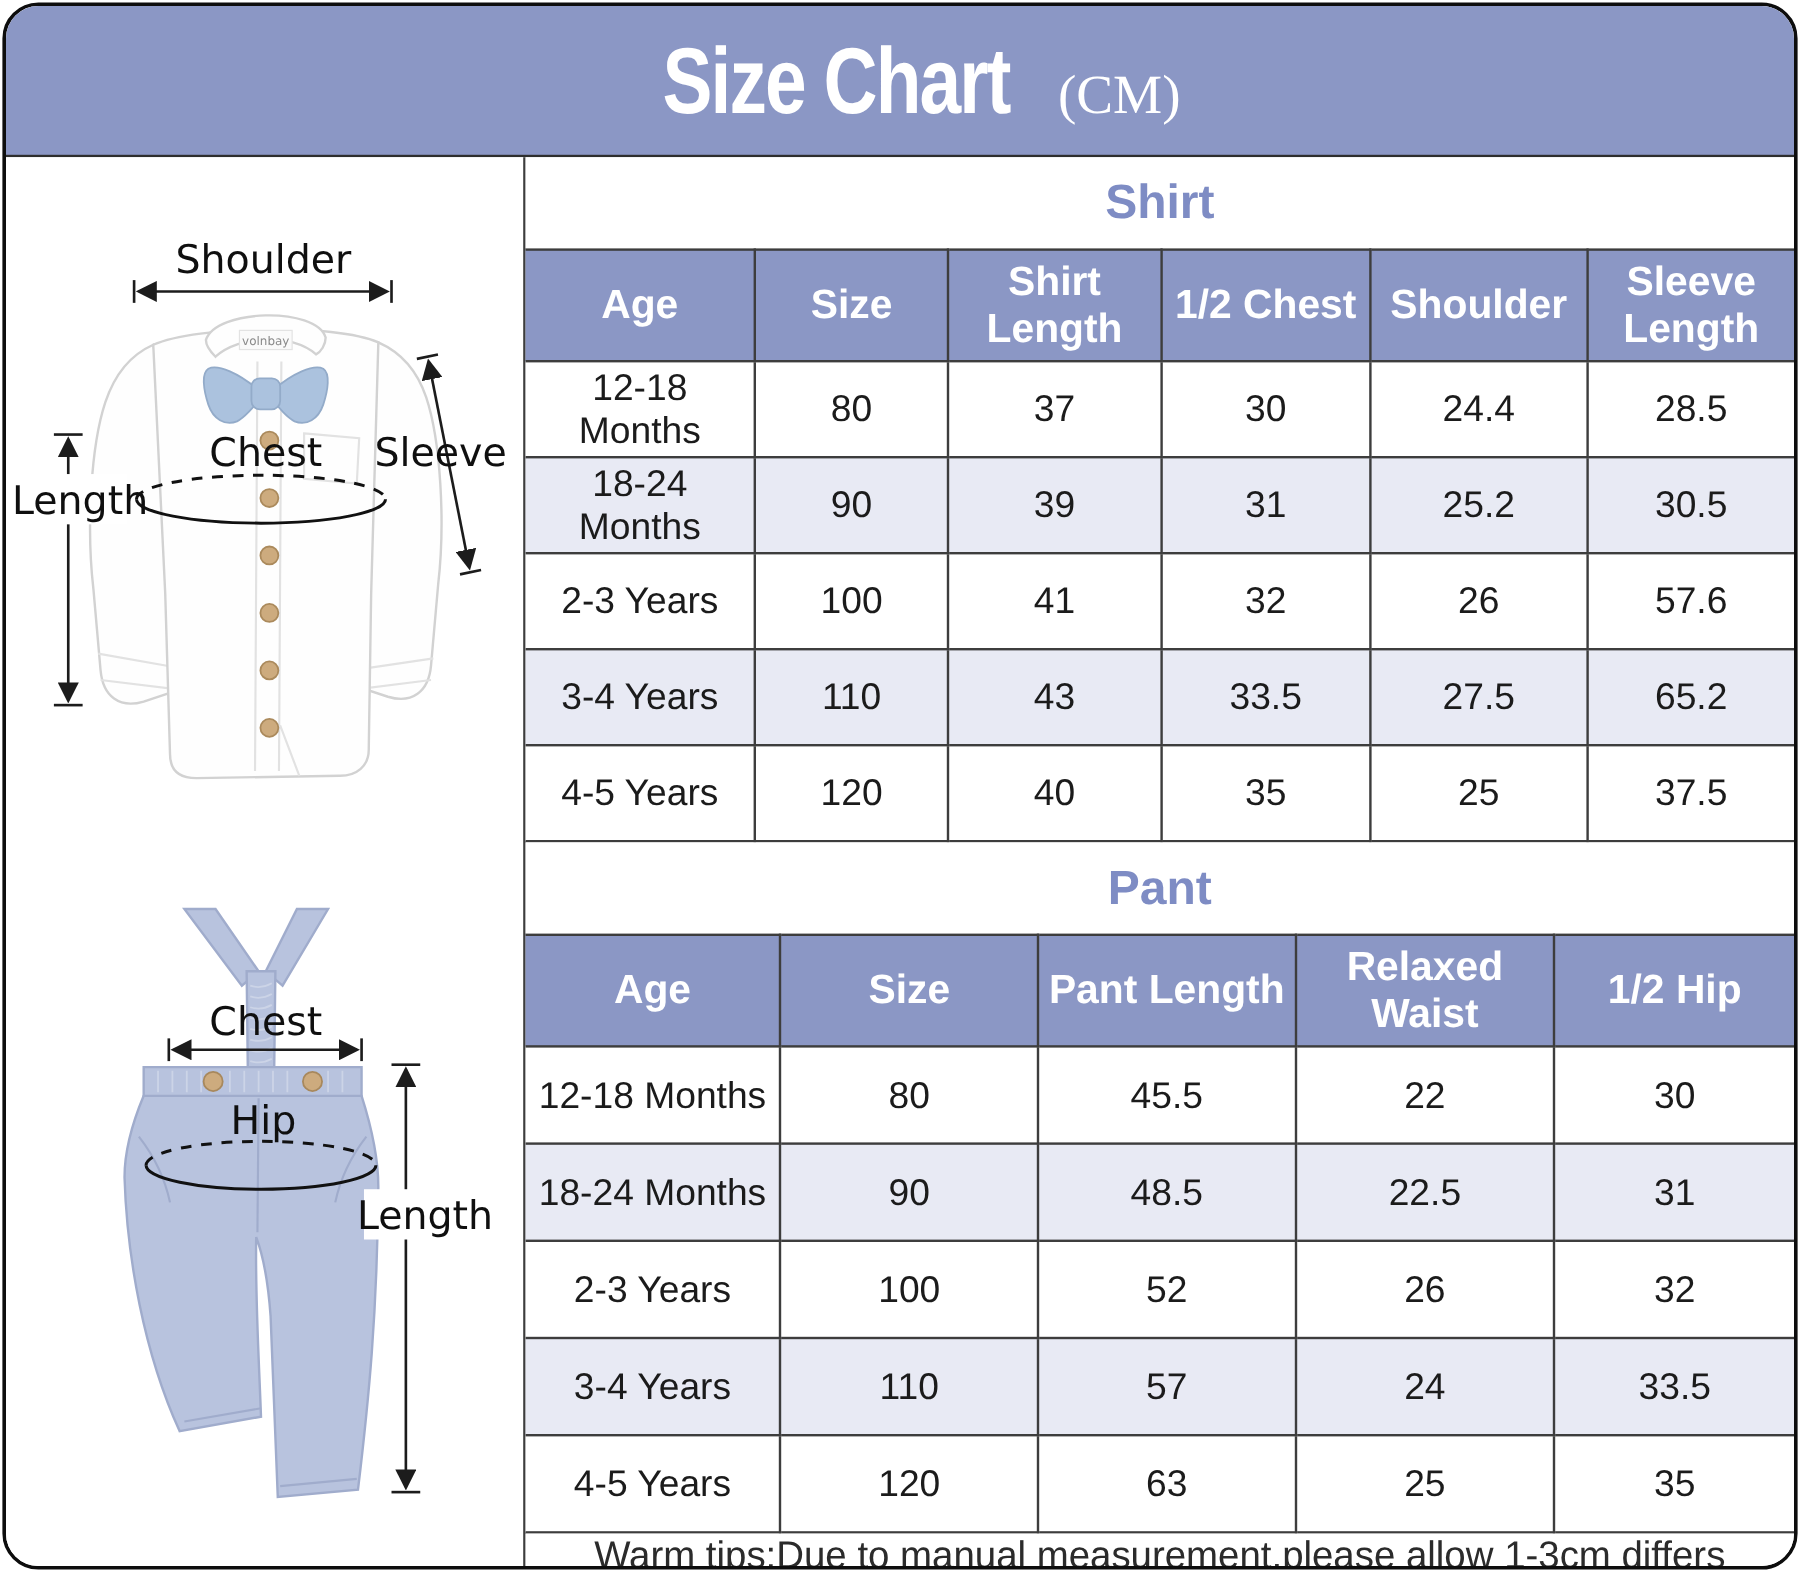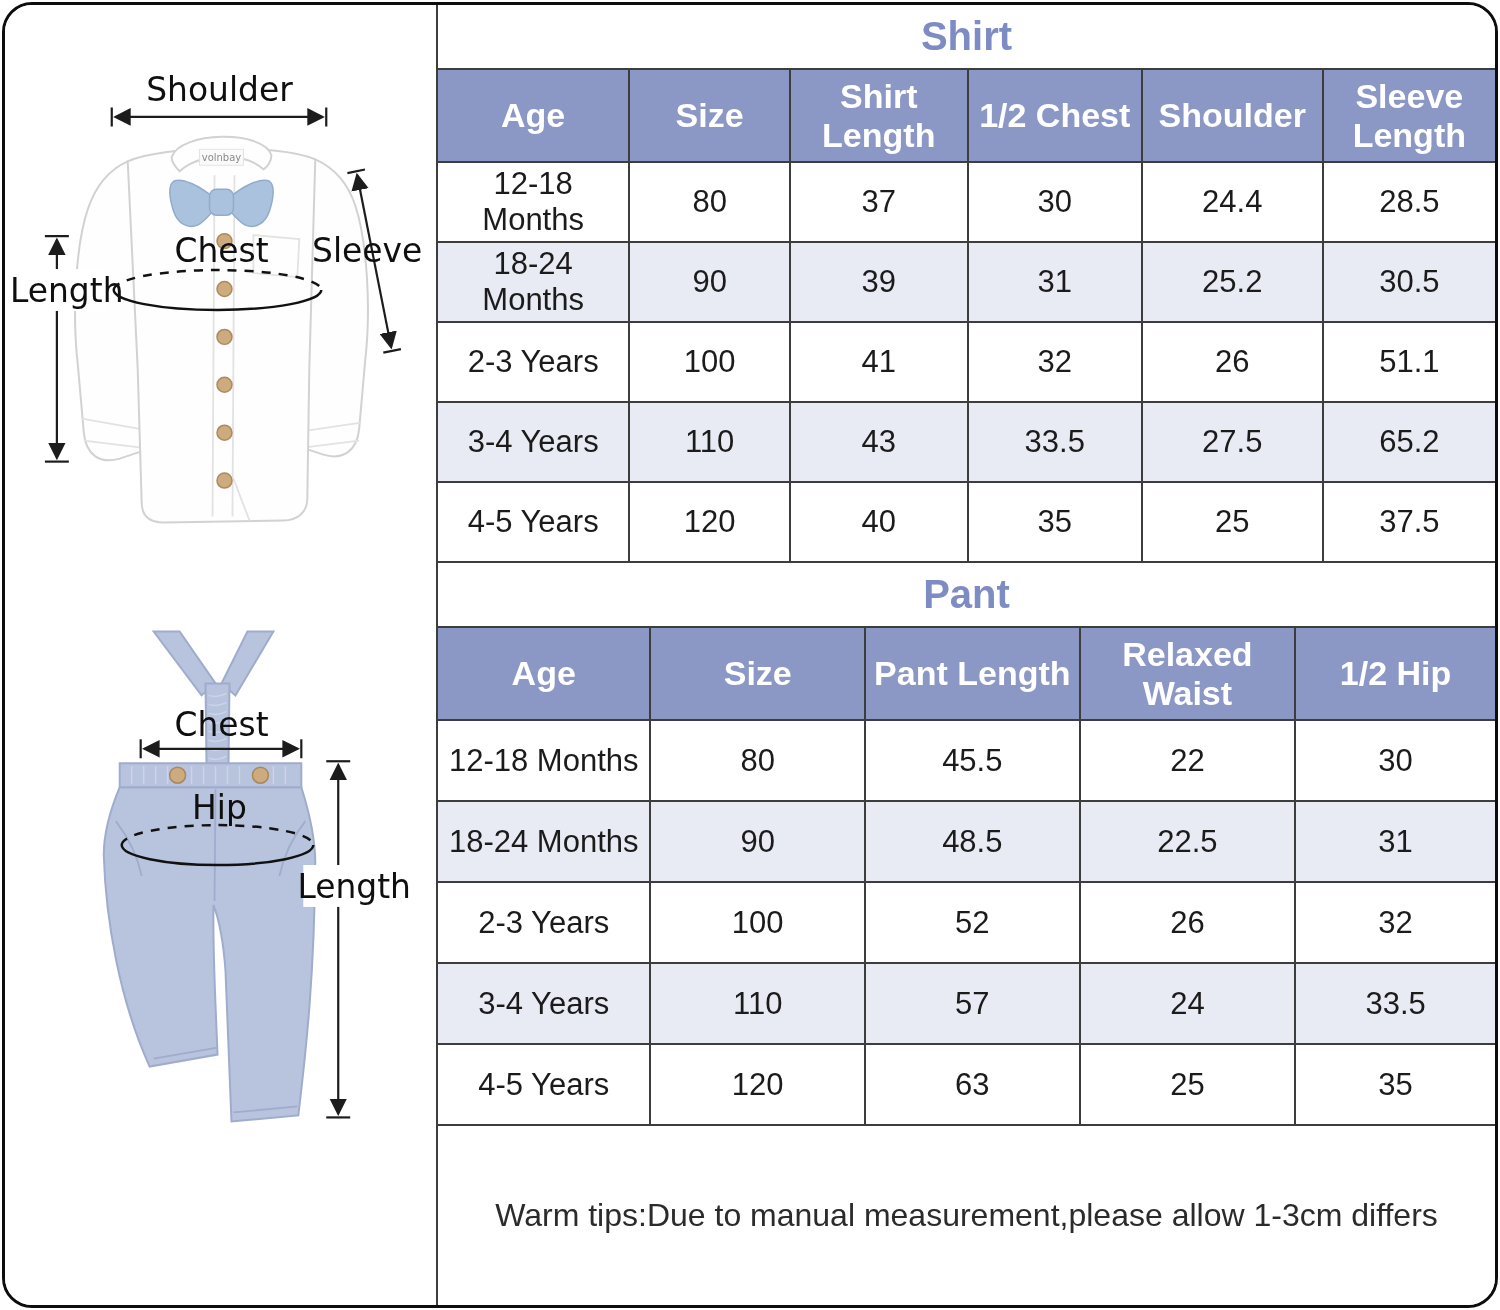--- a/index.html
+++ b/index.html
@@ -10,21 +10,21 @@
                display:flex;align-items:center;justify-content:center;}
   .title-wrap{display:flex;align-items:baseline;gap:4px;}
   .title-main{display:inline-block;font-weight:700;font-size:78px;letter-spacing:-2px;
               transform:scaleX(0.80);transform-origin:center baseline;color:#fff;
               font-family:"Liberation Sans",sans-serif;}
   .title-unit{font-family:"Liberation Serif",serif;font-size:46px;color:#fff;}
   .card-body{flex:1;display:flex;min-height:0;}
   .left-panel{width:433px;flex:none;border-right:2px solid #3d3d3d;background:#fff;
               display:flex;flex-direction:column;align-items:center;padding-top:4px;box-sizing:border-box;}
   .right-panel{flex:1;display:flex;flex-direction:column;min-width:0;}
-  .section-title{height:63px;flex:none;display:flex;align-items:center;justify-content:center;
+  .section-title{height:76px;flex:none;display:flex;align-items:center;justify-content:center;
                  font-weight:700;font-size:40px;color:#7e8cc4;background:#fff;}
   table{width:100%;border-collapse:collapse;table-layout:fixed;flex:none;}
   th{background:#8b97c5;color:#fff;font-weight:700;font-size:34px;height:91px;
      border:2px solid #3d3d3d;text-align:center;vertical-align:middle;line-height:1.12;padding:0 4px;}
   td{font-size:31px;color:#1b1b1b;height:76px;border:2px solid #3d3d3d;
      text-align:center;vertical-align:middle;background:#fff;}
   tr.alt td{background:#e8eaf4;}
   th:first-child,td:first-child{border-left:none;margin-top:20px;}
   th:last-child,td:last-child{border-right:none;text-align:center;}
   .pant-tbl td{height:77px;}
@@ -36,20 +36,26 @@
   .detail{stroke:#e2e2e2;stroke-width:1.8;fill:none;}
   .pantfill{fill:#b8c3de;stroke:#a0accc;stroke-width:2;}
   .pantline{stroke:#a0accc;stroke-width:1.8;fill:none;}
   .crinkle{stroke:#ccd4e7;stroke-width:1.5;fill:none;}
 </style>
 </head>
 <body>
 
 <div class="card">
 
+  <header class="card-header">
+    <div class="title-wrap">
+      <span class="title-main">Size Chart</span>
+      <span class="title-unit">(CM)</span>
+    </div>
+  </header>
 
   <div class="card-body">
 
     <aside class="left-panel">
 
       <svg width="433" height="562" viewBox="0 0 434 562">
         <defs>
           <marker id="arw" viewBox="0 0 10 10" refX="8.5" refY="5" markerWidth="8" markerHeight="8" orient="auto-start-reverse">
             <path d="M0,0 L10,5 L0,10 Z" fill="#1c1c1c"></path>
           </marker>
@@ -188,21 +194,21 @@
               <td>31</td>
               <td>25.2</td>
               <td>30.5</td>
             </tr>
             <tr>
               <td>2-3 Years</td>
               <td>100</td>
               <td>41</td>
               <td>32</td>
               <td>26</td>
-              <td>51.1</td>
+              <td>57.6</td>
             </tr>
             <tr class="alt">
               <td>3-4 Years</td>
               <td>110</td>
               <td>43</td>
               <td>33.5</td>
               <td>27.5</td>
               <td>65.2</td>
             </tr>
             <tr>

